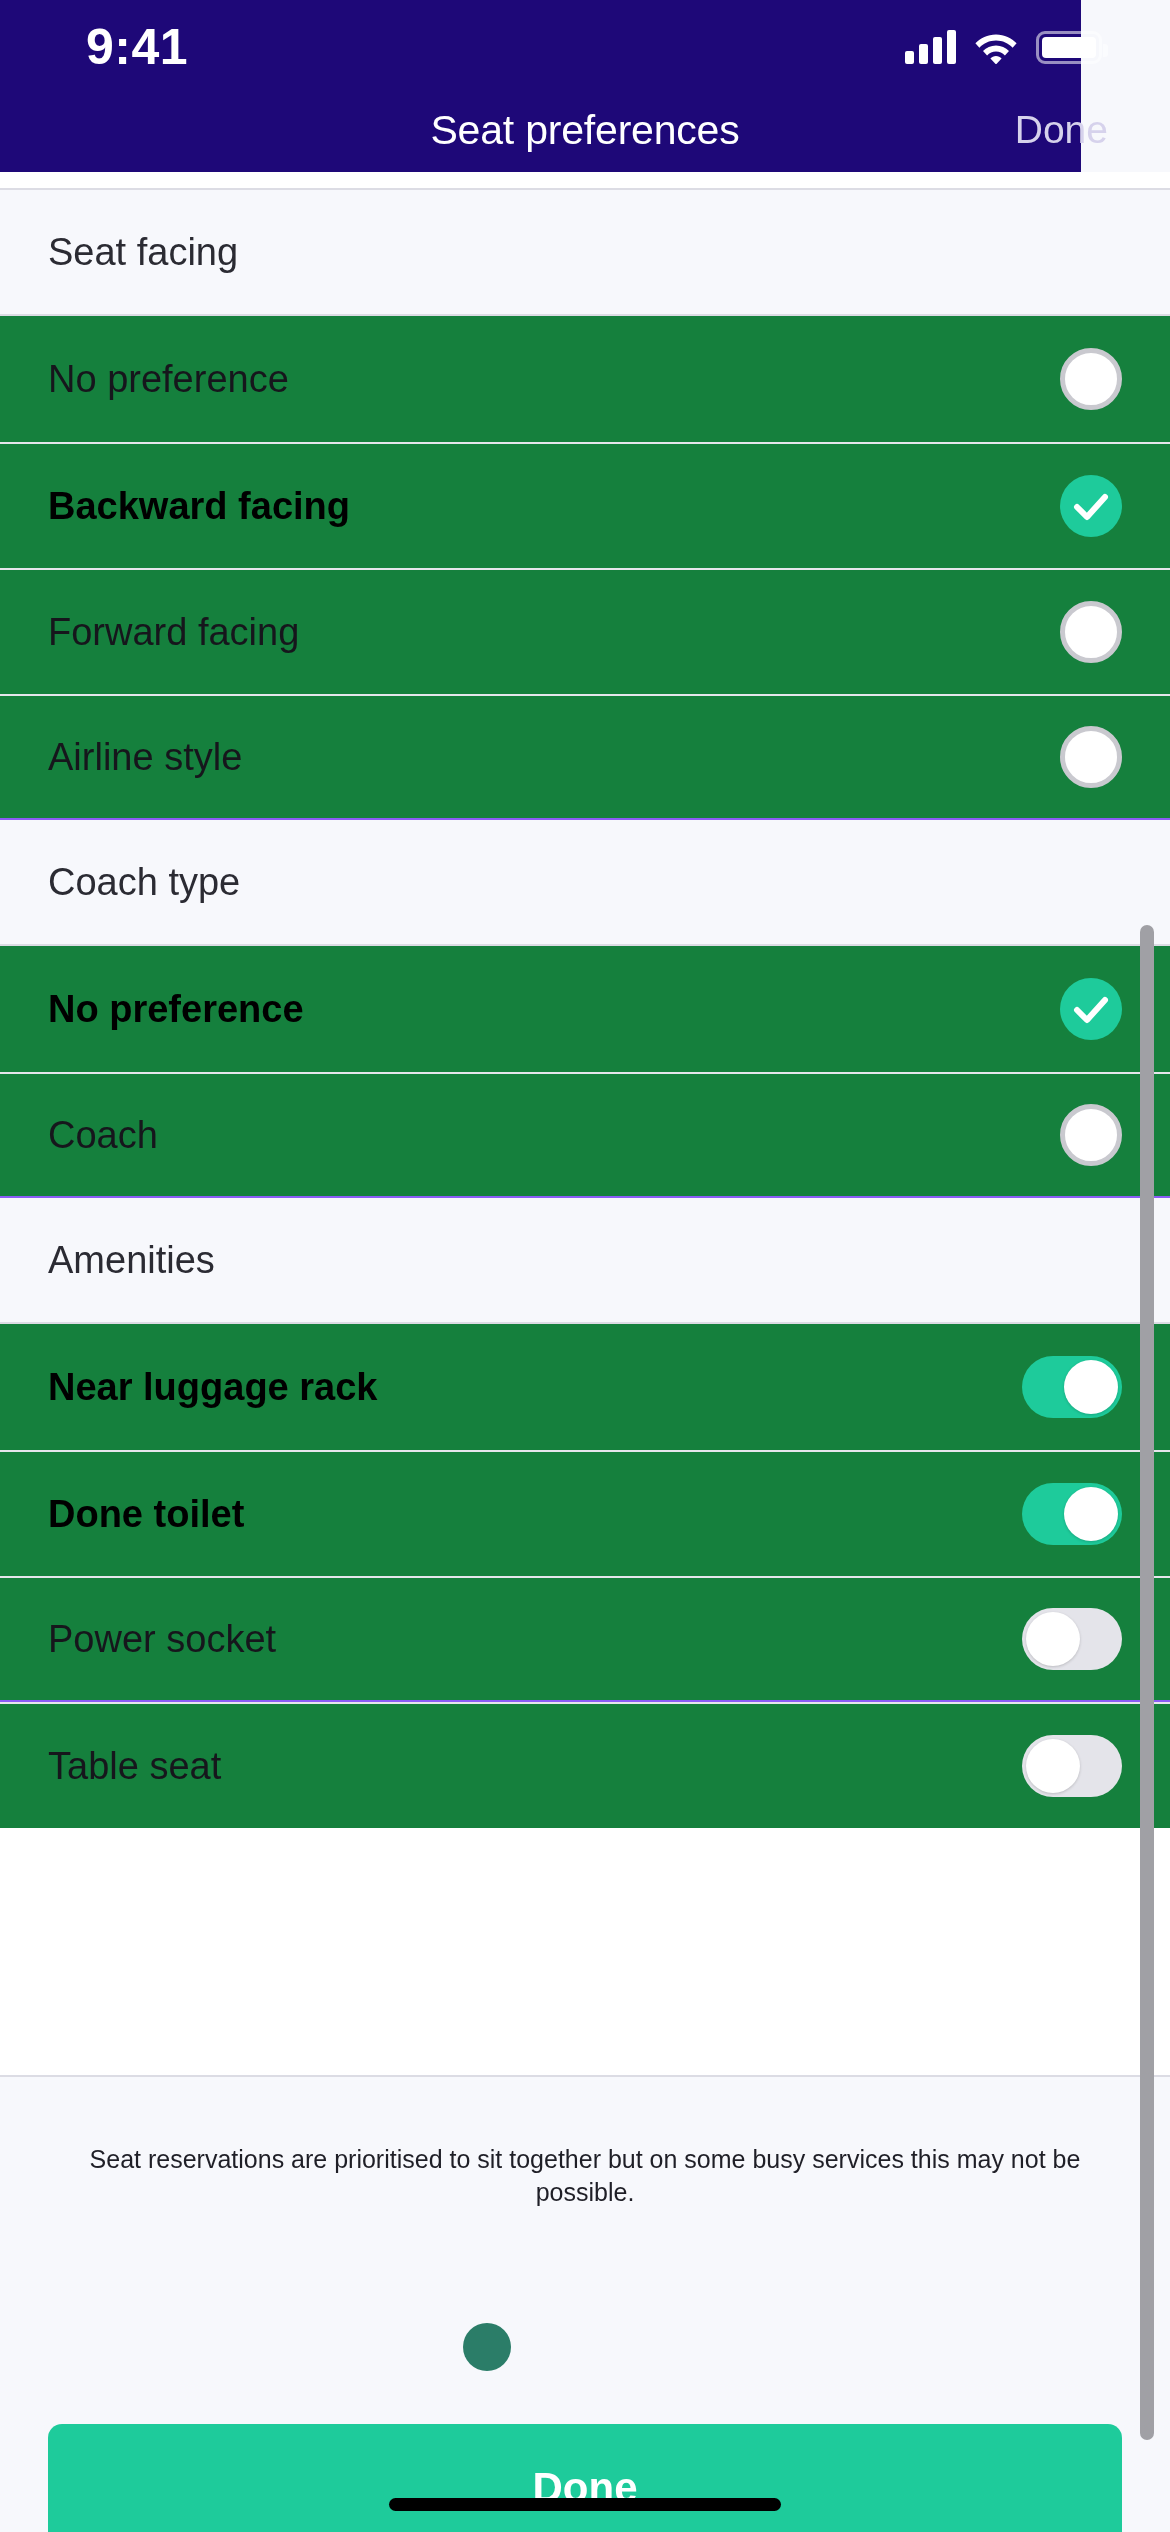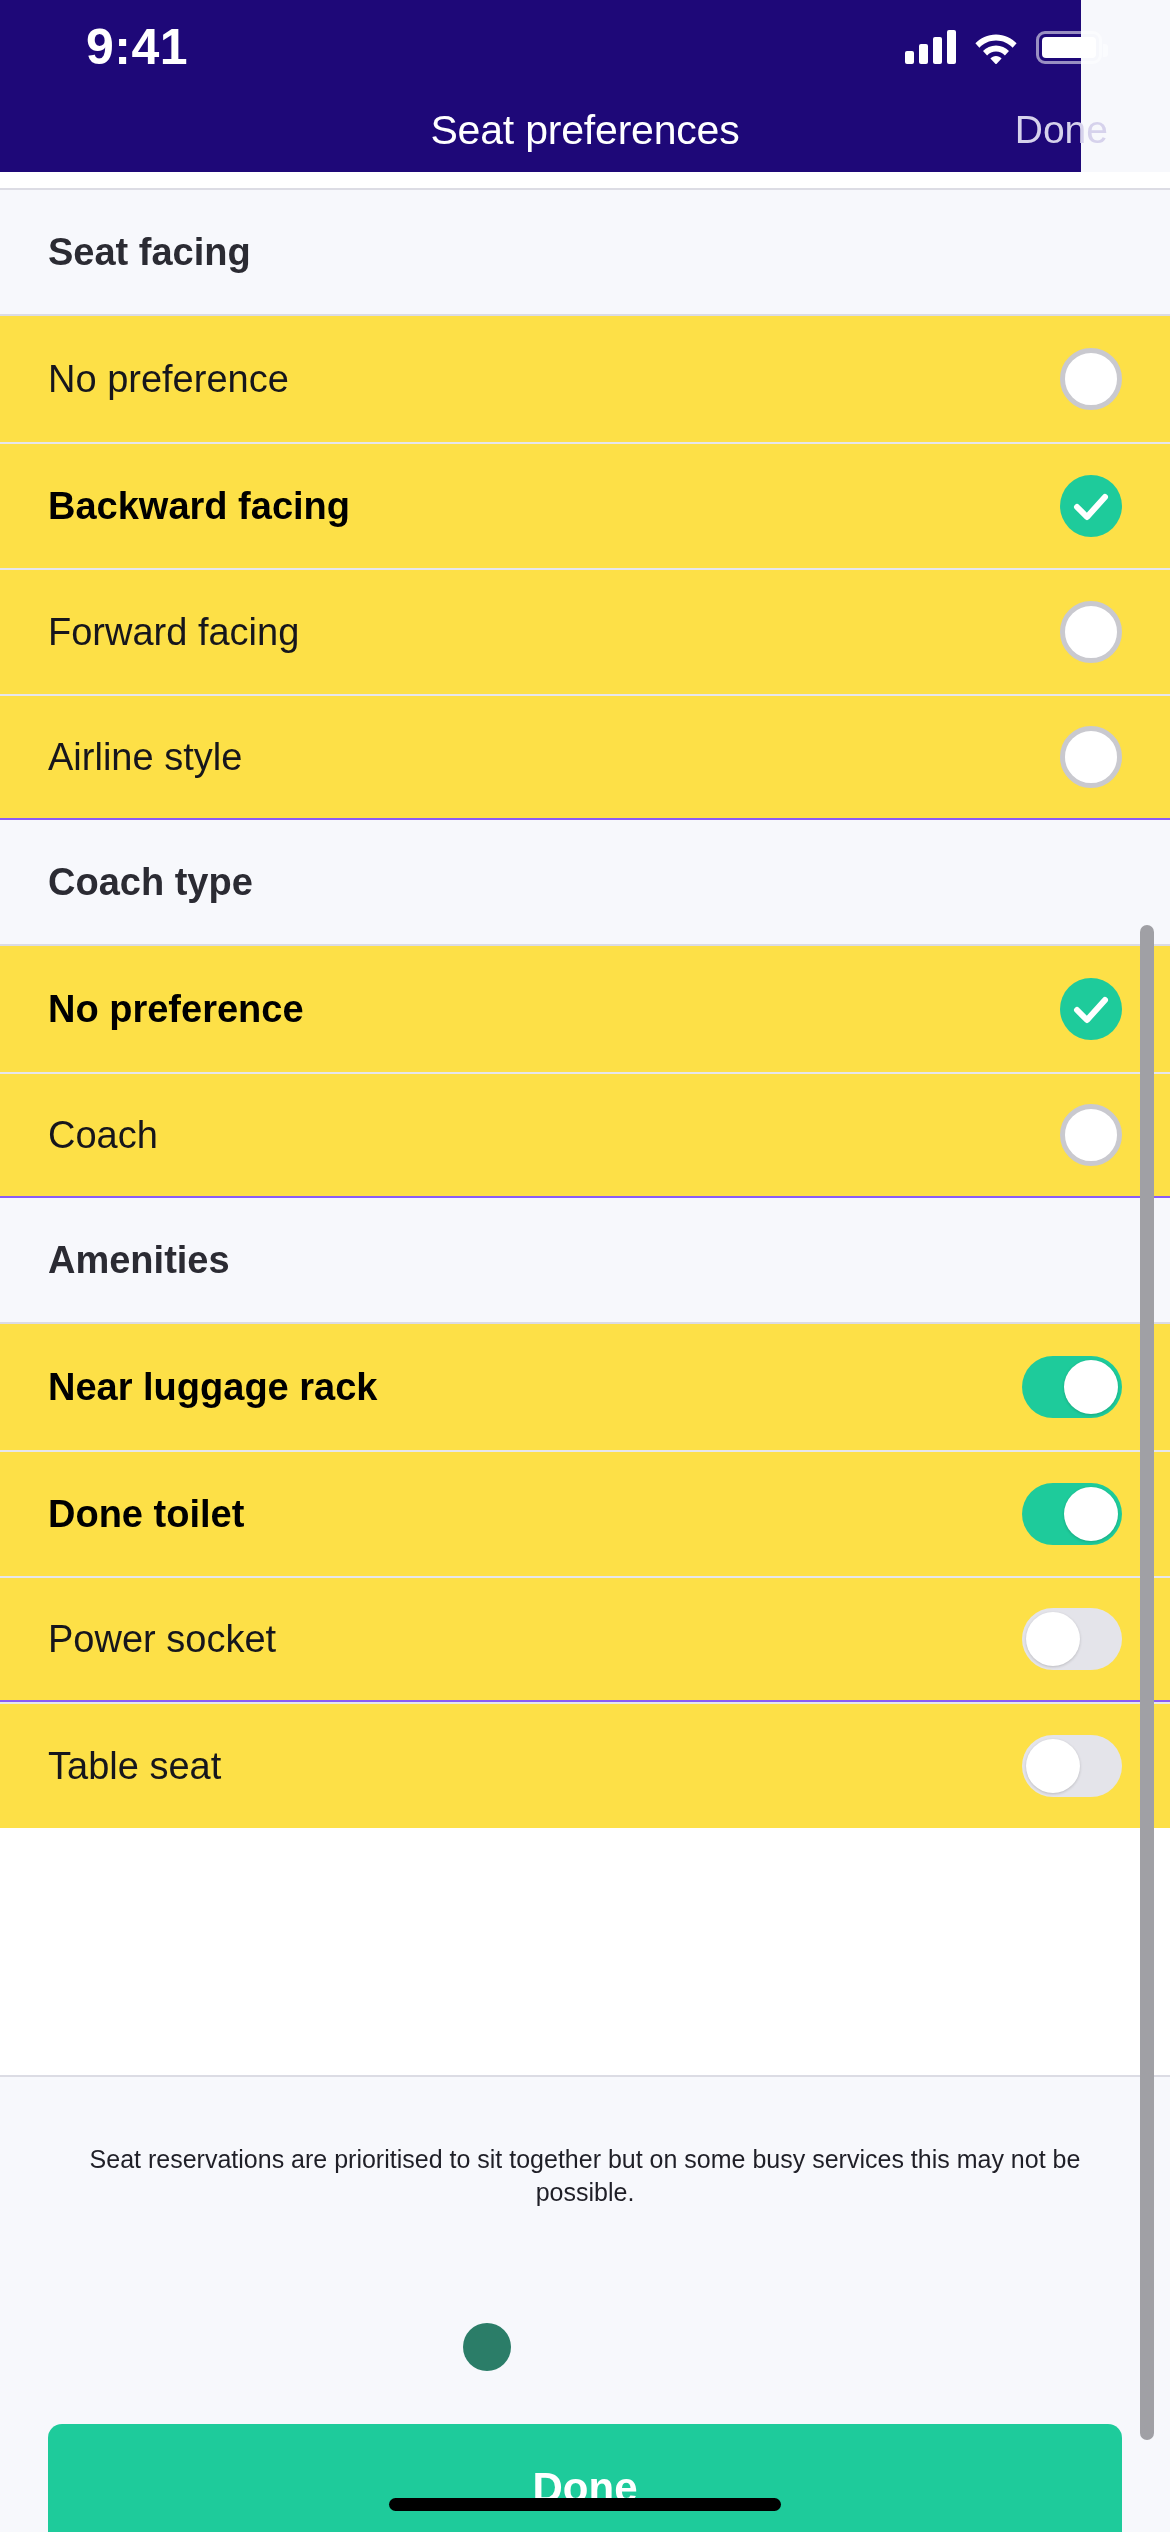--- a/index.html
+++ b/index.html
@@ -96,27 +96,27 @@
   }
 
   .section-header {
     height:126px;
     background:#f7f8fc;
     border-bottom:2px solid #dcdce4;
     display:flex; align-items:center;
     padding-left:48px;
   }
   .section-header .lbl {
-    font-size:38px; color:#2b2b33; font-weight:700;
+    font-size:38px; color:#2b2b33; font-weight:400;
   }
 
   .row {
     position:relative;
     height:126px;
-    background:#fde047;
+    background:#15803d;
     display:flex; align-items:center; justify-content:space-between;
     padding:0 48px 0 48px;
   }
   .row + .row { border-top:2px solid #e6e6ec; }
   .row.last { border-bottom:2px solid #8b5cf6; }
   .row .lbl { font-size:38px; color:#16161c; font-weight:400; }
   .row.selected .lbl { font-weight:700; color:#000000; }
 
   
   .radio {

